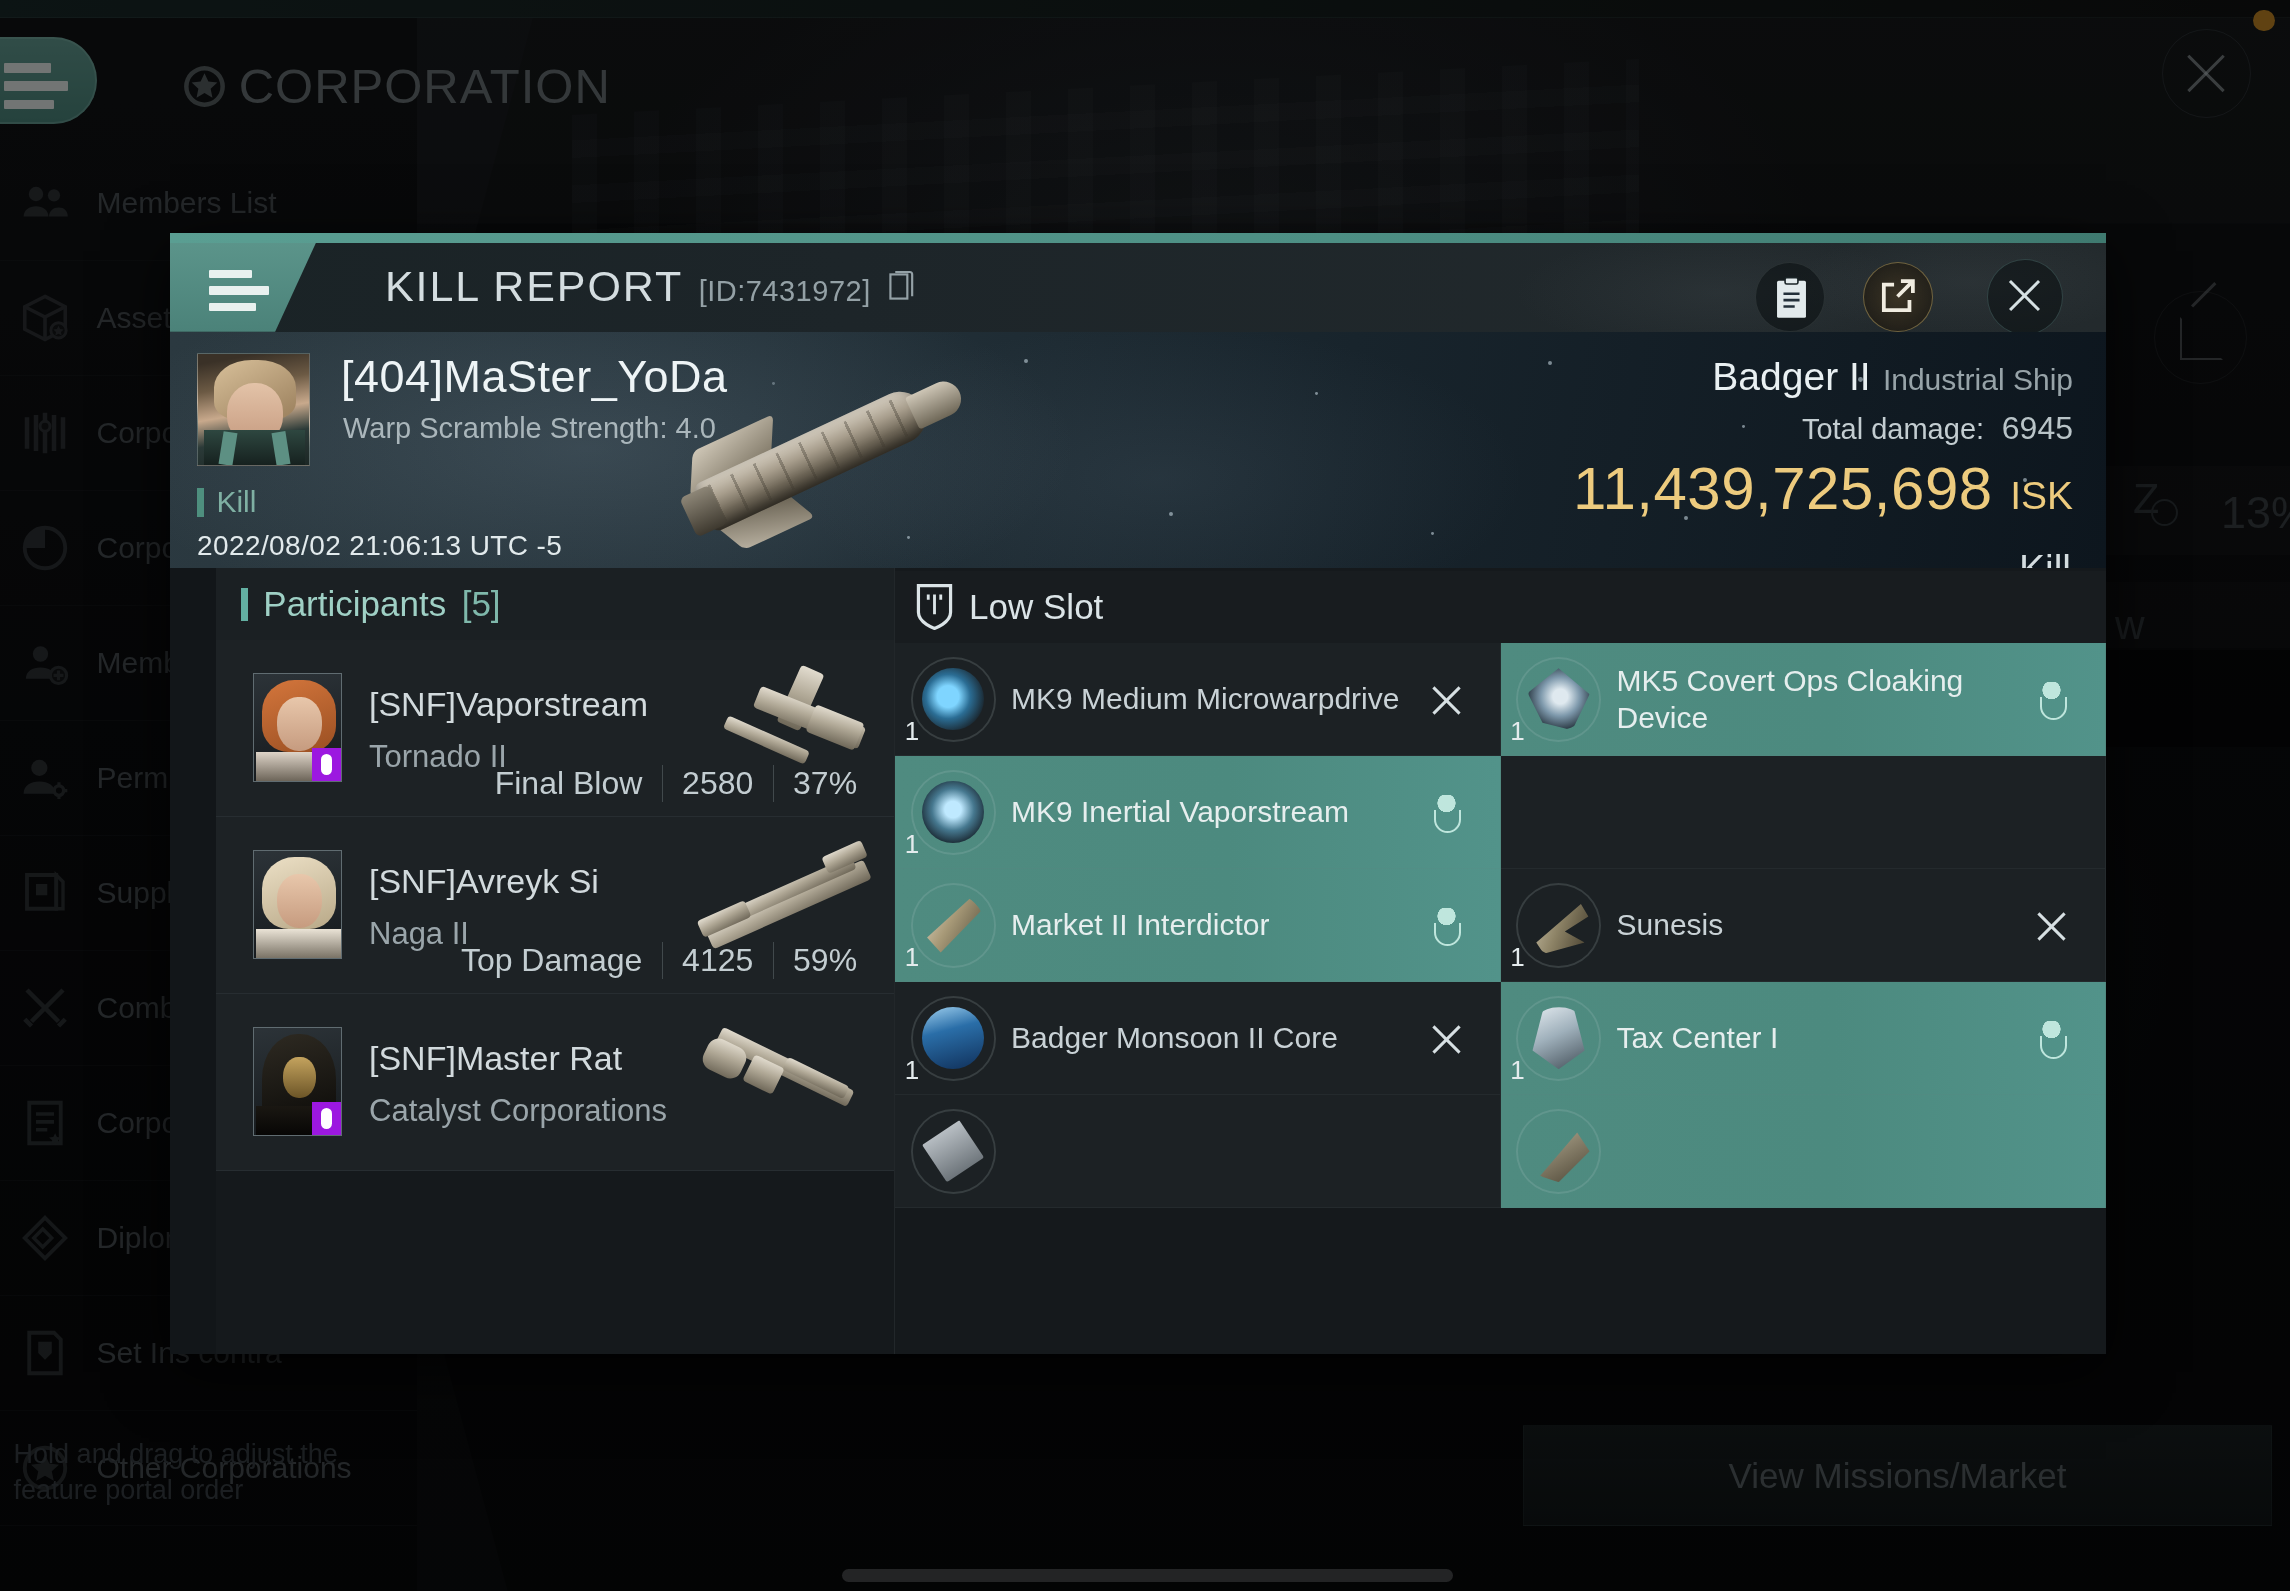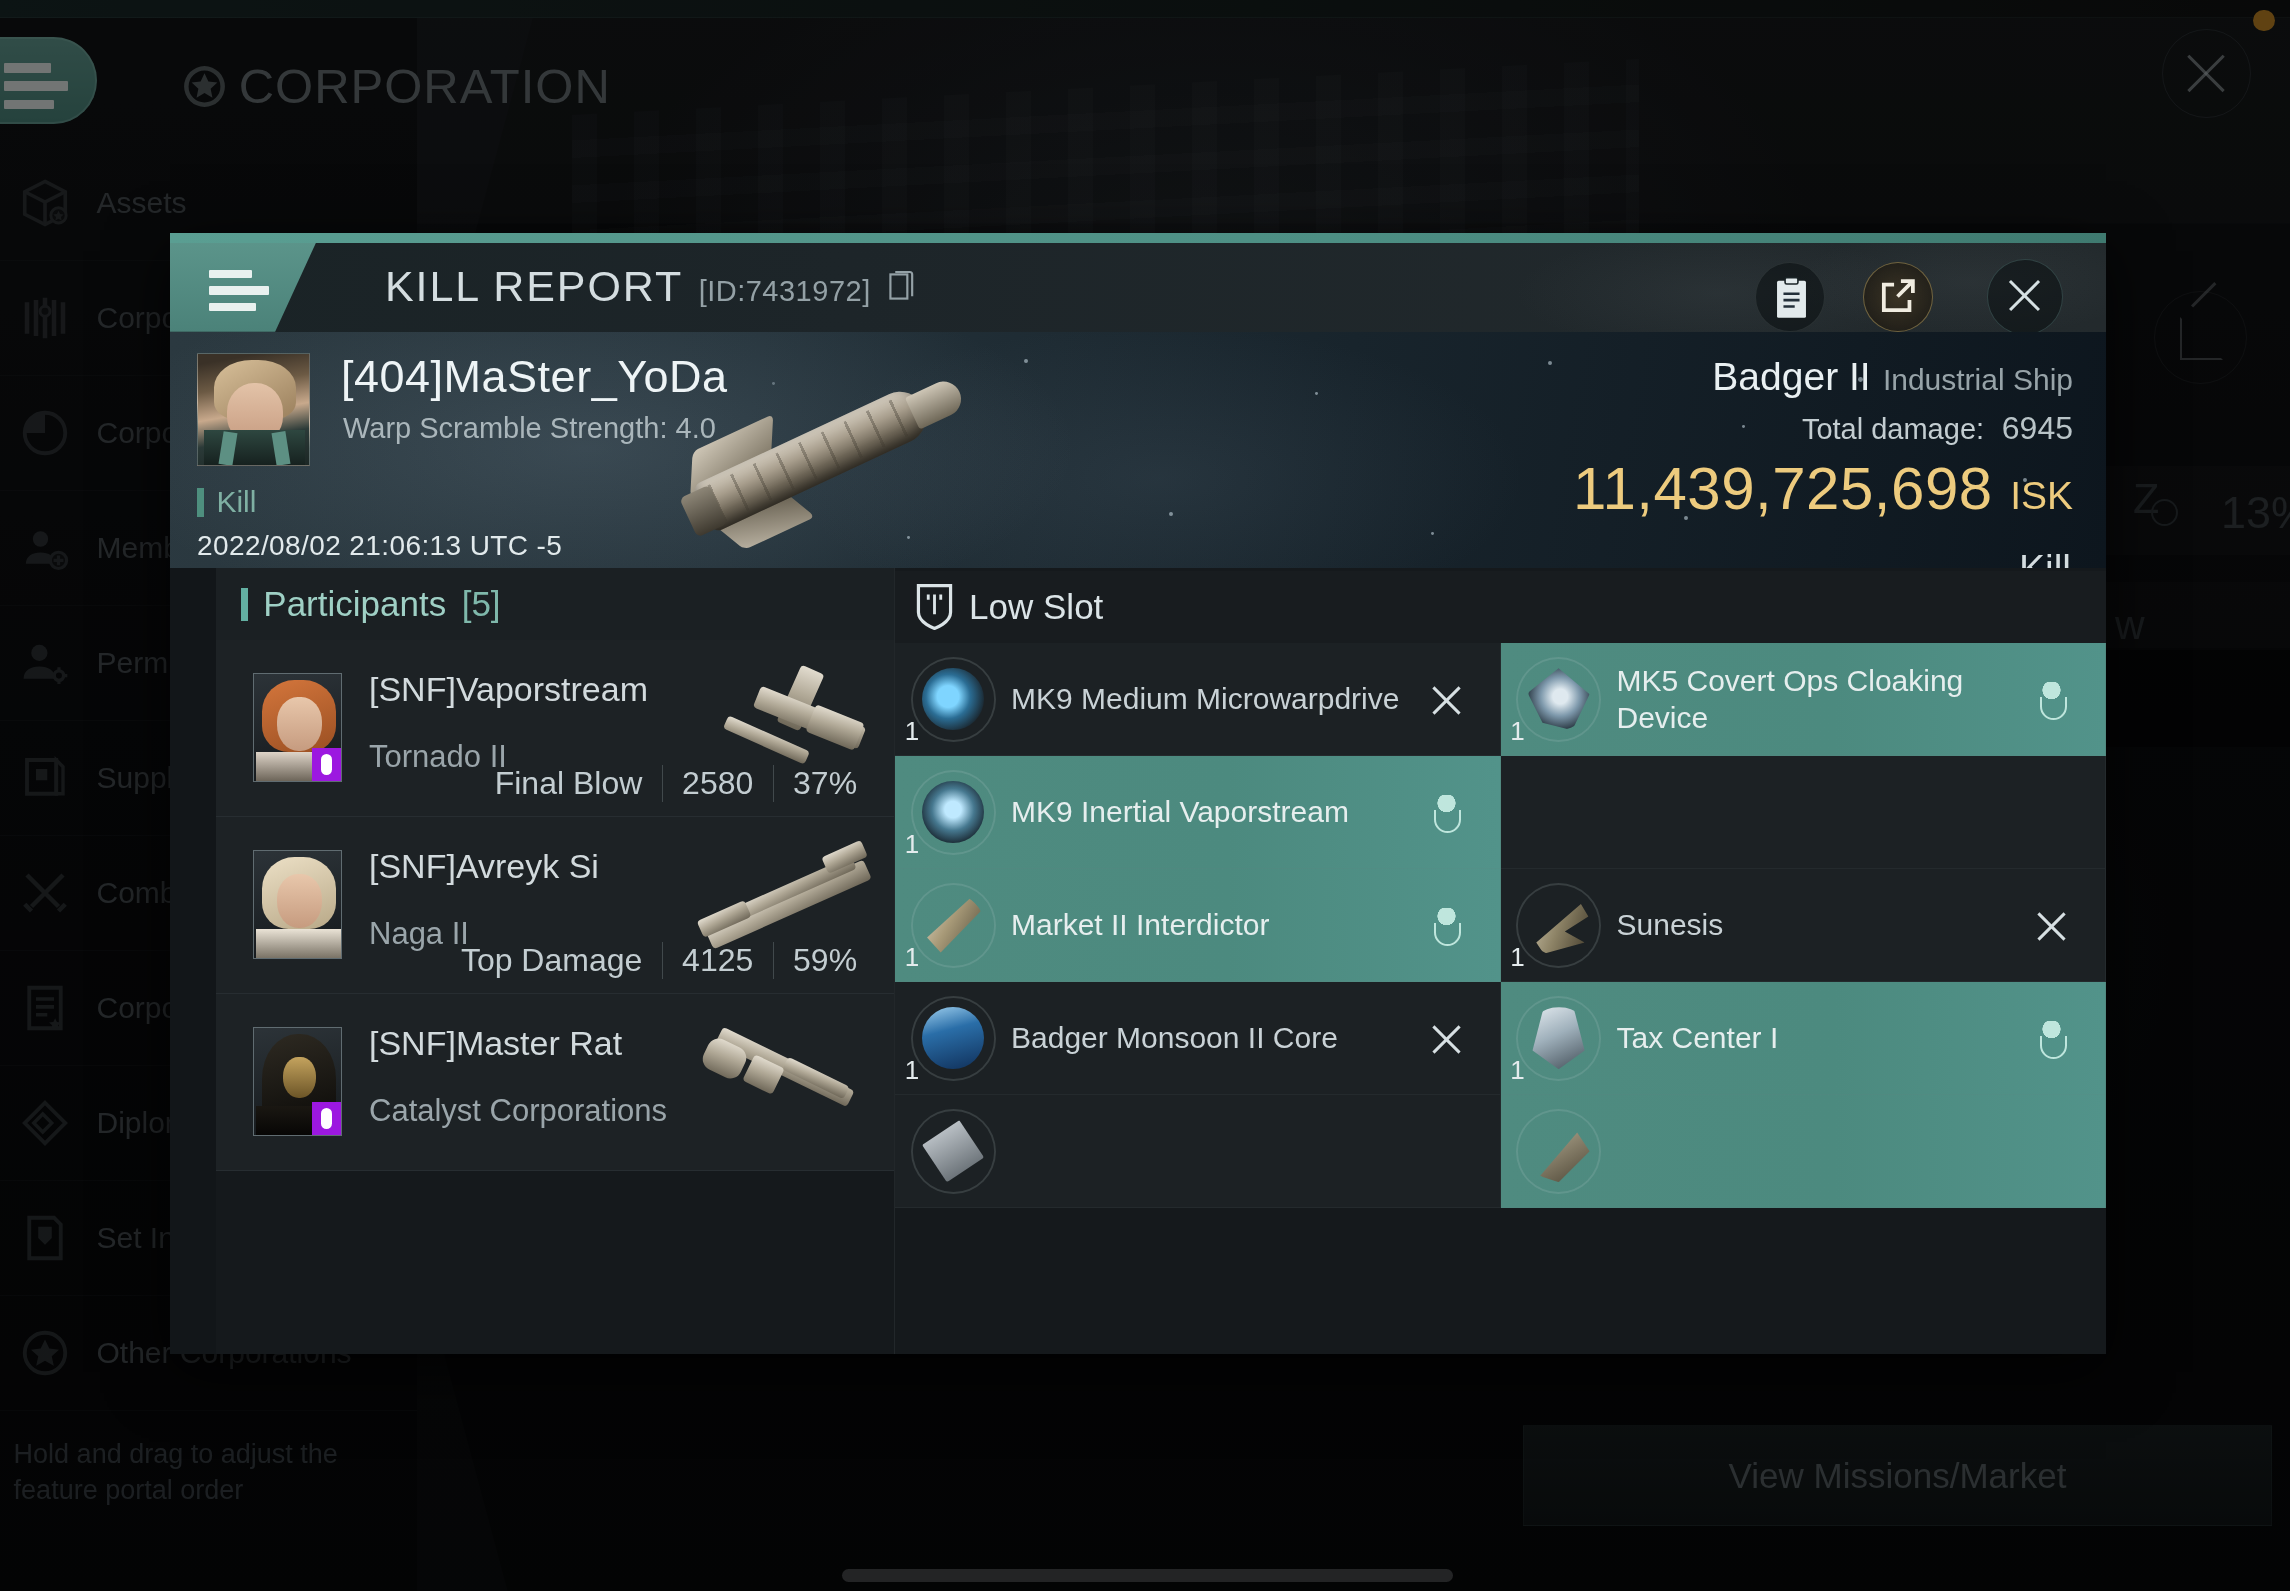--- a/index.html
+++ b/index.html
@@ -290,21 +290,21 @@
   .p-avatar.a2 .av-hair{ background: linear-gradient(160deg,#ece0c6,#b8a887);}
   .p-avatar.a2 .av-body{ background: linear-gradient(180deg,#eae3d6,#7a7366);}
   .p-avatar.a3 .av-hair{ background: linear-gradient(165deg,#2e2a22,#0b0a08); width:74px; height:93px; border-radius:48% 48% 14% 14%;}
   .p-avatar.a3 .av-face{ background: linear-gradient(180deg,#c4a35e,#6c5527); width:33px; left:29px; top:29px; height:41px;}
   .p-avatar.a3 .av-body{ background: linear-gradient(180deg,#1a1712,#070605);}
   .p-badge {
     position:absolute; right: 0; bottom: 0; width: 29px; height: 33px; background:#9c18e0;
     display:flex; align-items:center; justify-content:center;
   }
   .p-badge .pill { width:10.7px; height:21.3px; border-radius:5.8px; background:#fff; }
-  .p-name { position:absolute; left: 153px; top: 30px; font-size: 34px; color:#d2dadd; font-weight:300;}
+  .p-name { position:absolute; left: 153px; top: 45px; font-size: 34px; color:#d2dadd; font-weight:300;}
   .p-ship { position:absolute; left: 153px; top: 99px; font-size: 31px; color:#9aa5aa; font-weight:300;}
   .p-stats {
     position:absolute; right: 17.5px; bottom: 13.6px; display:flex; align-items:center; gap: 0;
     font-size: 32px; color:#c3cdd1; font-weight:300;
   }
   .p-stats .seg { padding: 0 19.4px; }
   .p-stats .seg + .seg { border-left: 1.9px solid rgba(150,165,170,0.30); }
 
   .p-ship-art { position:absolute; right: 17.5px; top: 23px; width: 184px; height: 107px; }
   .p-ship-art .b {
@@ -404,20 +404,29 @@
   </div>
 
   <div id="bg-close-x"></div>
   <div id="bg-share-btn">
     <span class="arrow"></span>
   </div>
 
   <div id="bg-sidebar">
     <div class="bg-nav-item">
       <svg class="ico-svg ico" viewBox="0 0 24 24">
+        <circle cx="8" cy="8" r="3.2" fill="#4b5257"></circle>
+          <circle cx="16" cy="8.6" r="2.7" fill="#4b5257"></circle>
+        <path d="M2.5 18c0-3 2.6-4.6 5.5-4.6S13.5 15 13.5 18z" fill="#4b5257"></path>
+        <path d="M13.8 18c0-2.5 1.9-4 4.3-4s4 1.5 4 4z" fill="#4b5257"></path>
+      </svg>
+      <span>Members List</span>
+    </div>
+    <div class="bg-nav-item">
+      <svg class="ico-svg ico" viewBox="0 0 24 24">
         <path d="M12 2.4 21 7v10l-9 4.6L3 17V7z" fill="none" stroke="#4b5257" stroke-width="1.6"></path>
         <path d="M3 7l9 4.6L21 7M12 11.6V21.6" stroke="#4b5257" stroke-width="1.6" fill="none"></path>
         <circle cx="18" cy="17.5" r="3.4" fill="#1a1c1e" stroke="#4b5257" stroke-width="1.3"></circle>
         <path d="M18 15.4l.7 1.5 1.6.2-1.2 1.1.3 1.6-1.4-.8-1.4.8.3-1.6-1.2-1.1 1.6-.2z" fill="#4b5257"></path>
       </svg>
       <span>Assets</span>
     </div>
     <div class="bg-nav-item">
       <svg class="ico-svg ico" viewBox="0 0 24 24">
         <path d="M3 5h2v14H3zM7 4h2v16H7zM15 4h2v16h-2zM19 5h2v14h-2z" fill="#4b5257"></path>

